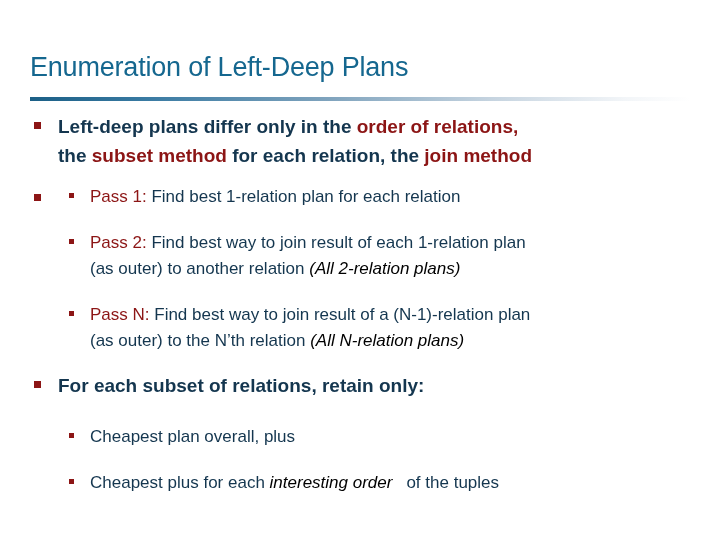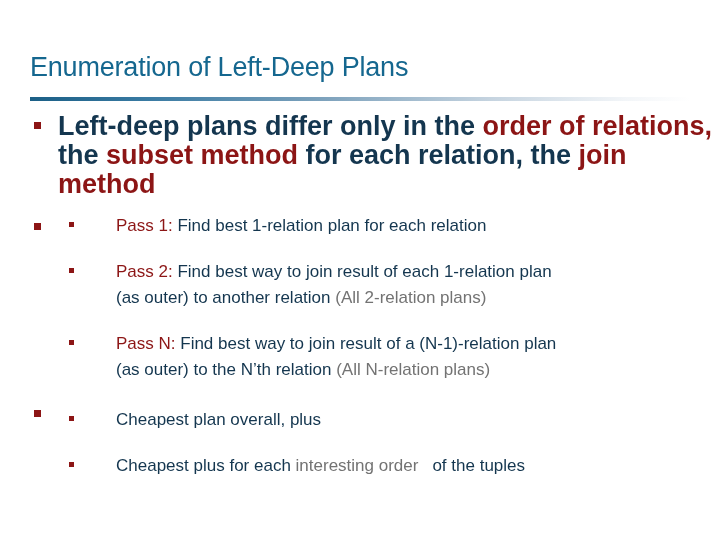--- a/index.html
+++ b/index.html
@@ -45,53 +45,53 @@
     position: absolute;
     left: 0;
     top: 112px;
     width: 720px;
   }
 
   .l1 {
     position: relative;
     padding-left: 58px;
     margin-bottom: 4px;
-    font-size: 27px;
+    font-size: 19px;
     font-weight: bold;
     color: #14364f;
     line-height: 29px;
   }
   .l1 > .sq {
     position: absolute;
     left: 34px;
     top: 10px;
     width: 7px;
     height: 7px;
     background: #8c1515;
   }
 
   .l2 {
     position: relative;
-    padding-left: 116px;
+    padding-left: 90px;
     font-size: 17px;
     font-weight: normal;
     color: #14364f;
     line-height: 26px;
   }
   .l2 > .sq {
     position: absolute;
     left: 69px;
     top: 9px;
     width: 5px;
     height: 5px;
     background: #8c1515;
   }
 
   .red { color: #8c1515; }
-  .red-i { color: #737373; }
+  .red-i { color: #000000; font-style: italic; }
   .navy { color: #14364f; }
   .gap-1 { margin-top: 14px; }
   .gap-2 { margin-top: 10px; }
   .gap-3 { margin-top: 17px; }
   .gap-4 { margin-top: 24px; }
   .gap-5 { margin-top: 20px; }
   .nbsp-wide { display: inline-block; width: 14px; }
 </style>
 </head>
 <body>
@@ -125,20 +125,21 @@
     </div>
 
     <div class="l2 gap-5">
       <span class="sq"></span>
       <span class="red">Pass N:</span><span class="navy">  Find best way to join result of a (N-1)-relation plan</span><br>
       <span class="navy">(as outer) to the N’th relation </span><span class="red-i">(All N-relation plans)</span>
     </div>
 
     <div class="l1 gap-3">
       <span class="sq"></span>
+      <span class="navy">For each subset of relations, retain only:</span>
     </div>
 
     <div class="l2 gap-4">
       <span class="sq"></span>
       <span class="navy">Cheapest plan overall, plus</span>
     </div>
 
     <div class="l2 gap-5">
       <span class="sq"></span>
       <span class="navy">Cheapest plus for each </span><span class="red-i">interesting order</span><span class="nbsp-wide"></span><span class="navy">of the tuples</span>

